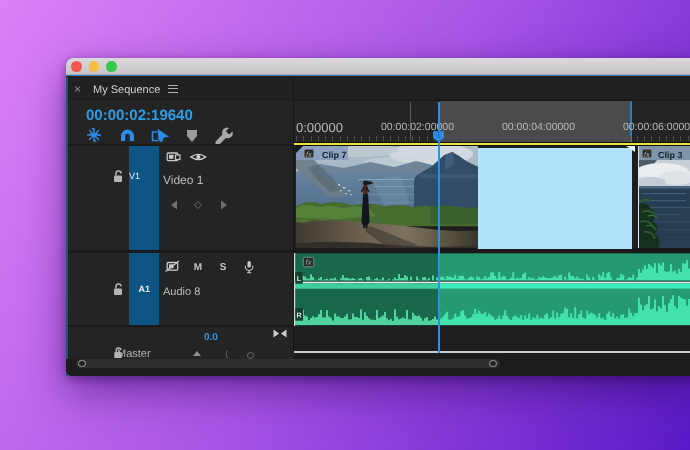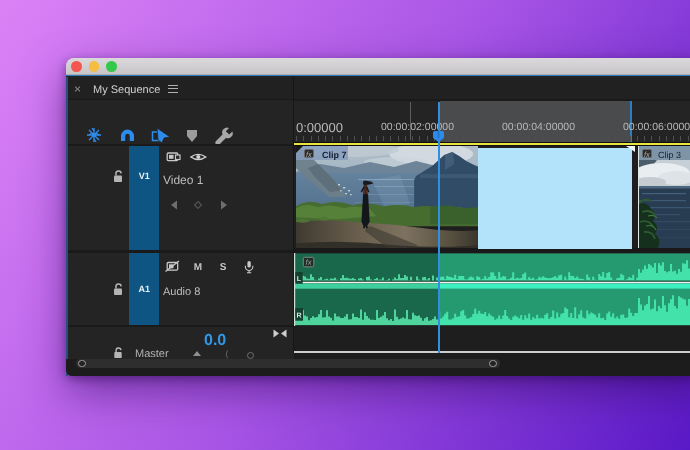--- a/index.html
+++ b/index.html
@@ -22,40 +22,41 @@
 
 <div class="abs" style="left:66px;top:74.5px;width:640px;height:301.5px;background:#242424;border-top:1.6px solid #2a7ac0;box-sizing:border-box;border-radius:0 0 0 6px"></div>
 <div class="abs" style="left:66px;top:76.5px;width:1.5px;height:299px;background:#27517c"></div>
 
 <div class="abs" style="left:67.5px;top:76.5px;width:638px;height:23px;background:#212121;border-bottom:1px solid #1a1a1a;box-sizing:border-box"></div>
 <div class="txt" style="left:74px;top:82px;font-size:12px;color:#8f8f8f">×</div>
 <div class="txt" style="left:93px;top:82.5px;font-size:11px;color:#d2d2d2">My Sequence</div>
 <div class="abs" style="left:167.5px;top:85px;width:10.5px;height:7.5px;border-top:1.3px solid #b0b0b0;border-bottom:1.3px solid #b0b0b0;box-sizing:border-box"></div>
 <div class="abs" style="left:167.5px;top:88.2px;width:10.5px;height:1.3px;background:#b0b0b0"></div>
 
+<div class="txt" style="left:85.5px;top:106px;font-size:15px;font-weight:bold;letter-spacing:0;color:#2f9ce8">00:00:02:19640</div>
 
 <svg class="abs" style="left:80px;top:122px" width="160" height="26" viewBox="0 0 160 26">
   <g stroke="#2d8ceb" stroke-width="1.35" fill="none">
     <path d="M14,6 V20 M7,13 H21 M9,8 L19,18 M19,8 L9,18"></path>
     <path d="M9,13 l3,-2 M19,13 l-3,-2 M14,9 l-2,-3 M14,17 l2,3" stroke-width="1.3"></path>
   </g>
   <path d="M41,19 v-5 a6.5,6.5 0 0 1 13,0 v5 h-4.2 v-5 a2.3,2.3 0 0 0 -4.6,0 v5 Z" fill="#2d8ceb"></path>
   <rect x="72.5" y="10" width="8.5" height="8.5" fill="none" stroke="#2d8ceb" stroke-width="1.5"></rect>
   <polygon points="77,6 90,15 84,16 82,21 78,18" fill="#2d8ceb" stroke="#232323" stroke-width="0.8"></polygon>
   <path d="M107,8 h10 v6 l-5,6 -5,-6 Z" fill="#9c9c9c"></path>
   <path d="M149,6 a5,5 0 0 0 -6.5,6.5 l-6.5,6.5 a2.4,2.4 0 0 0 3.4,3.4 l6.5,-6.5 a5,5 0 0 0 6.5,-6.5 l-3.2,3.2 -3.4,-3.4 Z" fill="#a8a8a8"></path>
 </svg>
 
 <div class="abs" style="left:67.5px;top:143.5px;width:225px;height:2px;background:#1a1a1a"></div>
 <div class="abs" style="left:67.5px;top:250px;width:225px;height:2.5px;background:#1a1a1a"></div>
 <div class="abs" style="left:67.5px;top:325px;width:225px;height:2px;background:#1a1a1a"></div>
 
 <div class="abs" style="left:128.5px;top:145.5px;width:30.5px;height:104.5px;background:#0f5584"></div>
 <div class="abs" style="left:128.5px;top:252.5px;width:30.5px;height:72.5px;background:#0f5584"></div>
-<div class="txt" style="left:128.5px;top:171px;width:30.5px;text-align:center;font-size:9px;font-weight:bold;color:#e8eff5">V1</div>
+<div class="txt" style="left:128.5px;top:171px;width:30.5px;font-size:9px;font-weight:normal;color:#e8eff5">V1</div>
 <div class="txt" style="left:128.5px;top:284px;width:30.5px;text-align:center;font-size:9px;font-weight:bold;color:#e8eff5">A1</div>
 
 <svg class="abs" style="left:111.5px;top:169.5px" width="12" height="13" viewBox="0 0 12 13">
   <rect x="2" y="5.5" width="8" height="6.5" rx="1" fill="#b5b5b5"></rect>
   <path d="M4,5.5 V4 a2.6,2.6 0 0 1 5.2,-0.6" stroke="#b5b5b5" stroke-width="1.5" fill="none"></path>
 </svg>
 <svg class="abs" style="left:111.5px;top:283px" width="12" height="13" viewBox="0 0 12 13">
   <rect x="2" y="5.5" width="8" height="6.5" rx="1" fill="#b5b5b5"></rect>
   <path d="M4,5.5 V4 a2.6,2.6 0 0 1 5.2,-0.6" stroke="#b5b5b5" stroke-width="1.5" fill="none"></path>
 </svg>
@@ -81,30 +82,30 @@
   <text x="37" y="11" font-size="10" font-weight="bold" fill="#c6c6c6" text-anchor="middle">M</text>
   <text x="62" y="11" font-size="10" font-weight="bold" fill="#c6c6c6" text-anchor="middle">S</text>
   <g stroke="#c9c9c9" fill="none">
     <rect x="86.4" y="2" width="3.4" height="6.6" rx="1.7" fill="#c9c9c9" stroke="none"></rect>
     <path d="M84.4,6.8 v1 a3.7,3.7 0 0 0 7.4,0 v-1" stroke-width="1.1"></path>
     <path d="M88.1,11.8 v2 M86,13.8 h4.2" stroke-width="1.1"></path>
   </g>
 </svg>
 <div class="txt" style="left:162.5px;top:285px;font-size:11px;color:#bdbdbd">Audio 8</div>
 
-<div class="txt" style="left:204px;top:330.5px;font-size:16px;font-weight:bold;color:#3198e6">0.0</div>
+<div class="txt" style="left:204px;top:330.5px;font-size:10px;font-weight:bold;color:#3198e6">0.0</div>
 <svg class="abs" style="left:272.5px;top:328.5px" width="14" height="9" viewBox="0 0 14 9">
   <polygon points="0.5,0.5 6,4.5 0.5,8.5" fill="#cfcfcf"></polygon>
   <polygon points="13.5,0.5 8,4.5 13.5,8.5" fill="#cfcfcf"></polygon>
 </svg>
 <svg class="abs" style="left:112px;top:346.5px" width="12" height="12" viewBox="0 0 12 13">
   <rect x="2" y="5.5" width="8" height="6.5" rx="1" fill="#b5b5b5"></rect>
   <path d="M4,5.5 V4 a2.6,2.6 0 0 1 5.2,-0.6" stroke="#b5b5b5" stroke-width="1.5" fill="none"></path>
 </svg>
-<div class="txt" style="left:135px;top:347px;font-size:11px;color:#b3b3b3">Master</div>
+<div class="txt" style="left:117px;top:347px;font-size:11px;color:#b3b3b3">Master</div>
 <div class="abs" style="left:193px;top:351px;width:0;height:0;border-left:4.5px solid transparent;border-right:4.5px solid transparent;border-bottom:5.5px solid #8f8f8f"></div>
 <div class="txt" style="left:225px;top:349px;font-size:9px;color:#6f6f6f">⟨</div>
 <div class="abs" style="left:247px;top:352px;width:5px;height:5px;border-radius:50%;border:1px solid #6f6f6f"></div>
 
 <div class="abs" style="left:292.5px;top:76.5px;width:1.8px;height:276.5px;background:#161616"></div>
 
 <div class="abs" style="left:294.3px;top:100px;width:396px;height:1px;background:#1b1b1b"></div>
 <div class="abs" style="left:439.9px;top:100.5px;width:191.7px;height:41.7px;background:#4a4b4d"></div>
 <div class="abs" style="left:630.2px;top:100.5px;width:1.6px;height:41.7px;background:#2b7ec5"></div>
 <div class="abs" style="left:409.6px;top:102px;width:1.3px;height:37.5px;background:#5c5c5c"></div>
@@ -261,21 +262,21 @@
   <rect x="12" y="61" width="40" height="1.2" fill="#334c64"></rect>
   <rect x="0" y="69" width="52" height="1.2" fill="#2f475e"></rect>
   <rect x="10" y="77" width="42" height="1.2" fill="#2c4359"></rect>
   <path d="M0,44 Q9,41 13,49 Q20,53 15,61 Q22,66 17,74 Q24,79 20,88 L0,88 Z" fill="#15301c"></path>
   <path d="M4,52 q8,-3 13,3 M2,62 q9,-3 13,5 M6,72 q9,-1 11,7 M0,44 q7,-7 13,-3" stroke="#2e5a33" stroke-width="1.8" fill="none"></path>
   <path d="M10,56 q6,-2 9,2 M8,66 q7,-2 10,4" stroke="#3f7a42" stroke-width="1.2" fill="none"></path>
 </svg>
 <div class="abs" style="left:638px;top:145.9px;width:1px;height:102.3px;background:#dfe6ea"></div>
 <div class="abs" style="left:642px;top:149.3px;width:9.6px;height:9.2px;border-radius:2px;background:#2a2a2a;border:1px solid #6a6a6a;box-sizing:border-box"></div>
 <div class="txt" style="left:643.5px;top:150px;font-size:7.5px;font-style:italic;color:#aaa">fx</div>
-<div class="txt" style="left:657.5px;top:149.8px;font-size:9px;font-weight:normal;color:#13202e">Clip 3</div>
+<div class="txt" style="left:657.5px;top:149.8px;font-size:9px;font-weight:bold;color:#13202e">Clip 3</div>
 
 <svg class="abs" style="left:294px;top:253px" width="396" height="73" viewBox="0 0 396 73">
   <rect x="0" y="0.4" width="144.2" height="28.4" fill="#1a684c"></rect>
   <rect x="144.2" y="0.4" width="251.8" height="28.4" fill="#259a70"></rect>
   <rect x="0" y="35.8" width="144.2" height="36.5" fill="#1a684c"></rect>
   <rect x="144.2" y="35.8" width="251.8" height="36.5" fill="#259a70"></rect>
   <path d="M0,28.8L0,26.7L2,26.7L2,22.4L4,22.4L4,22.5L6,22.5L6,27.7L8,27.7L8,22.8L10,22.8L10,23.5L12,23.5L12,25.6L14,25.6L14,25.8L16,25.8L16,21.3L18,21.3L18,23.9L20,23.9L20,26.7L22,26.7L22,27.2L24,27.2L24,25.6L26,25.6L26,24.1L28,24.1L28,27.1L30,27.1L30,26.3L32,26.3L32,25.8L34,25.8L34,26.8L36,26.8L36,25.4L38,25.4L38,25.8L40,25.8L40,24.7L42,24.7L42,26.8L44,26.8L44,27.4L46,27.4L46,25.2L48,25.2L48,22.0L50,22.0L50,25.1L52,25.1L52,24.7L54,24.7L54,25.4L56,25.4L56,25.8L58,25.8L58,24.9L60,24.9L60,26.1L62,26.1L62,27.6L64,27.6L64,25.5L66,25.5L66,24.9L68,24.9L68,26.4L70,26.4L70,27.7L72,27.7L72,24.1L74,24.1L74,23.4L76,23.4L76,26.4L78,26.4L78,27.5L80,27.5L80,25.9L82,25.9L82,24.9L84,24.9L84,26.8L86,26.8L86,26.5L88,26.5L88,24.4L90,24.4L90,27.2L92,27.2L92,27.0L94,27.0L94,25.7L96,25.7L96,27.8L98,27.8L98,26.5L100,26.5L100,24.5L102,24.5L102,26.0L104,26.0L104,21.2L106,21.2L106,25.1L108,25.1L108,25.0L110,25.0L110,22.1L112,22.1L112,23.6L114,23.6L114,27.2L116,27.2L116,23.8L118,23.8L118,27.4L120,27.4L120,27.7L122,27.7L122,23.4L124,23.4L124,26.6L126,26.6L126,27.4L128,27.4L128,24.3L130,24.3L130,23.9L132,23.9L132,26.6L134,26.6L134,24.9L136,24.9L136,27.7L138,27.7L138,22.4L140,22.4L140,27.7L142,27.7L142,24.4L144,24.4L144,25.4L144.2,25.4L144.2,28.8Z" fill="#4fd49e"></path>
   <path d="M144.2,28.8L144.2,25.6L146.2,25.6L146.2,23.8L148.2,23.8L148.2,23.8L150.2,23.8L150.2,26.3L152.2,26.3L152.2,22.9L154.2,22.9L154.2,23.7L156.2,23.7L156.2,24.0L158.2,24.0L158.2,25.0L160.2,25.0L160.2,21.7L162.2,21.7L162.2,26.1L164.2,26.1L164.2,23.0L166.2,23.0L166.2,23.1L168.2,23.1L168.2,23.0L170.2,23.0L170.2,26.3L172.2,26.3L172.2,26.4L174.2,26.4L174.2,24.5L176.2,24.5L176.2,23.5L178.2,23.5L178.2,24.4L180.2,24.4L180.2,26.9L182.2,26.9L182.2,23.2L184.2,23.2L184.2,23.9L186.2,23.9L186.2,26.5L188.2,26.5L188.2,25.8L190.2,25.8L190.2,22.9L192.2,22.9L192.2,25.5L194.2,25.5L194.2,24.0L196.2,24.0L196.2,19.2L198.2,19.2L198.2,19.5L200.2,19.5L200.2,22.9L202.2,22.9L202.2,25.7L204.2,25.7L204.2,18.9L206.2,18.9L206.2,24.4L208.2,24.4L208.2,23.1L210.2,23.1L210.2,23.4L212.2,23.4L212.2,26.4L214.2,26.4L214.2,26.0L216.2,26.0L216.2,24.7L218.2,24.7L218.2,19.2L220.2,19.2L220.2,25.7L222.2,25.7L222.2,24.7L224.2,24.7L224.2,25.4L226.2,25.4L226.2,25.0L228.2,25.0L228.2,21.0L230.2,21.0L230.2,19.6L232.2,19.6L232.2,26.5L234.2,26.5L234.2,24.0L236.2,24.0L236.2,25.8L238.2,25.8L238.2,24.8L240.2,24.8L240.2,26.8L242.2,26.8L242.2,26.2L244.2,26.2L244.2,23.8L246.2,23.8L246.2,24.8L248.2,24.8L248.2,23.2L250.2,23.2L250.2,24.5L252.2,24.5L252.2,25.0L254.2,25.0L254.2,25.3L256.2,25.3L256.2,25.1L258.2,25.1L258.2,24.2L260.2,24.2L260.2,23.1L262.2,23.1L262.2,24.8L264.2,24.8L264.2,22.3L266.2,22.3L266.2,21.8L268.2,21.8L268.2,27.0L270.2,27.0L270.2,23.8L272.2,23.8L272.2,26.6L274.2,26.6L274.2,19.3L276.2,19.3L276.2,22.9L278.2,22.9L278.2,23.0L280.2,23.0L280.2,25.1L282.2,25.1L282.2,23.6L284.2,23.6L284.2,25.4L286.2,25.4L286.2,25.8L288.2,25.8L288.2,25.9L290.2,25.9L290.2,27.2L292.2,27.2L292.2,21.5L294.2,21.5L294.2,24.5L296.2,24.5L296.2,27.0L298.2,27.0L298.2,23.8L300.2,23.8L300.2,26.8L302.2,26.8L302.2,27.1L304.2,27.1L304.2,21.1L306.2,21.1L306.2,23.2L308.2,23.2L308.2,19.1L310.2,19.1L310.2,24.7L312.2,24.7L312.2,20.0L314.2,20.0L314.2,19.0L316.2,19.0L316.2,24.4L318.2,24.4L318.2,26.9L320.2,26.9L320.2,27.0L322.2,27.0L322.2,25.3L324.2,25.3L324.2,24.8L326.2,24.8L326.2,20.7L328.2,20.7L328.2,22.2L330.2,22.2L330.2,27.1L332.2,27.1L332.2,25.9L334.2,25.9L334.2,23.9L336.2,23.9L336.2,25.0L338.2,25.0L338.2,21.8L340.2,21.8L340.2,27.2L342.2,27.2L342.2,24.8L344.0,24.8L344.0,28.8Z" fill="#43e2ab"></path>
   <path d="M344,28.8L344,16.1L346,16.1L346,19.7L348,19.7L348,16.5L350,16.5L350,12.5L352,12.5L352,15.7L354,15.7L354,11.0L356,11.0L356,12.5L358,12.5L358,14.4L360,14.4L360,10.0L362,10.0L362,20.1L364,20.1L364,10.3L366,10.3L366,12.4L368,12.4L368,9.3L370,9.3L370,17.9L372,17.9L372,19.2L374,19.2L374,18.2L376,18.2L376,11.1L378,11.1L378,18.4L380,18.4L380,17.7L382,17.7L382,20.8L384,20.8L384,16.1L386,16.1L386,18.8L388,18.8L388,10.3L390,10.3L390,10.7L392,10.7L392,7.3L394,7.3L394,15.5L396,15.5L396,28.8Z" fill="#43e2ab"></path>
   <path d="M0,72.0L0,64.1L2,64.1L2,62.7L4,62.7L4,66.0L6,66.0L6,67.1L8,67.1L8,57.0L10,57.0L10,62.6L12,62.6L12,63.6L14,63.6L14,67.2L16,67.2L16,65.0L18,65.0L18,63.2L20,63.2L20,64.5L22,64.5L22,63.9L24,63.9L24,61.2L26,61.2L26,57.0L28,57.0L28,64.6L30,64.6L30,64.2L32,64.2L32,57.2L34,57.2L34,63.5L36,63.5L36,64.8L38,64.8L38,67.6L40,67.6L40,60.4L42,60.4L42,63.6L44,63.6L44,63.6L46,63.6L46,65.0L48,65.0L48,65.1L50,65.1L50,63.4L52,63.4L52,61.1L54,61.1L54,66.5L56,66.5L56,66.2L58,66.2L58,60.4L60,60.4L60,64.0L62,64.0L62,63.9L64,63.9L64,64.9L66,64.9L66,56.6L68,56.6L68,66.8L70,66.8L70,59.2L72,59.2L72,63.1L74,63.1L74,65.3L76,65.3L76,66.7L78,66.7L78,66.7L80,66.7L80,67.1L82,67.1L82,57.1L84,57.1L84,64.9L86,64.9L86,63.8L88,63.8L88,62.6L90,62.6L90,59.0L92,59.0L92,65.3L94,65.3L94,67.2L96,67.2L96,66.1L98,66.1L98,68.0L100,68.0L100,56.4L102,56.4L102,63.7L104,63.7L104,66.3L106,66.3L106,65.6L108,65.6L108,64.5L110,64.5L110,65.4L112,65.4L112,57.0L114,57.0L114,66.3L116,66.3L116,66.5L118,66.5L118,59.8L120,59.8L120,62.3L122,62.3L122,63.1L124,63.1L124,62.5L126,62.5L126,64.7L128,64.7L128,67.7L130,67.7L130,65.3L132,65.3L132,64.1L134,64.1L134,67.7L136,67.7L136,67.2L138,67.2L138,65.9L140,65.9L140,63.6L142,63.6L142,66.4L144,66.4L144,66.2L144.2,66.2L144.2,72.0Z" fill="#4fd49e"></path>

